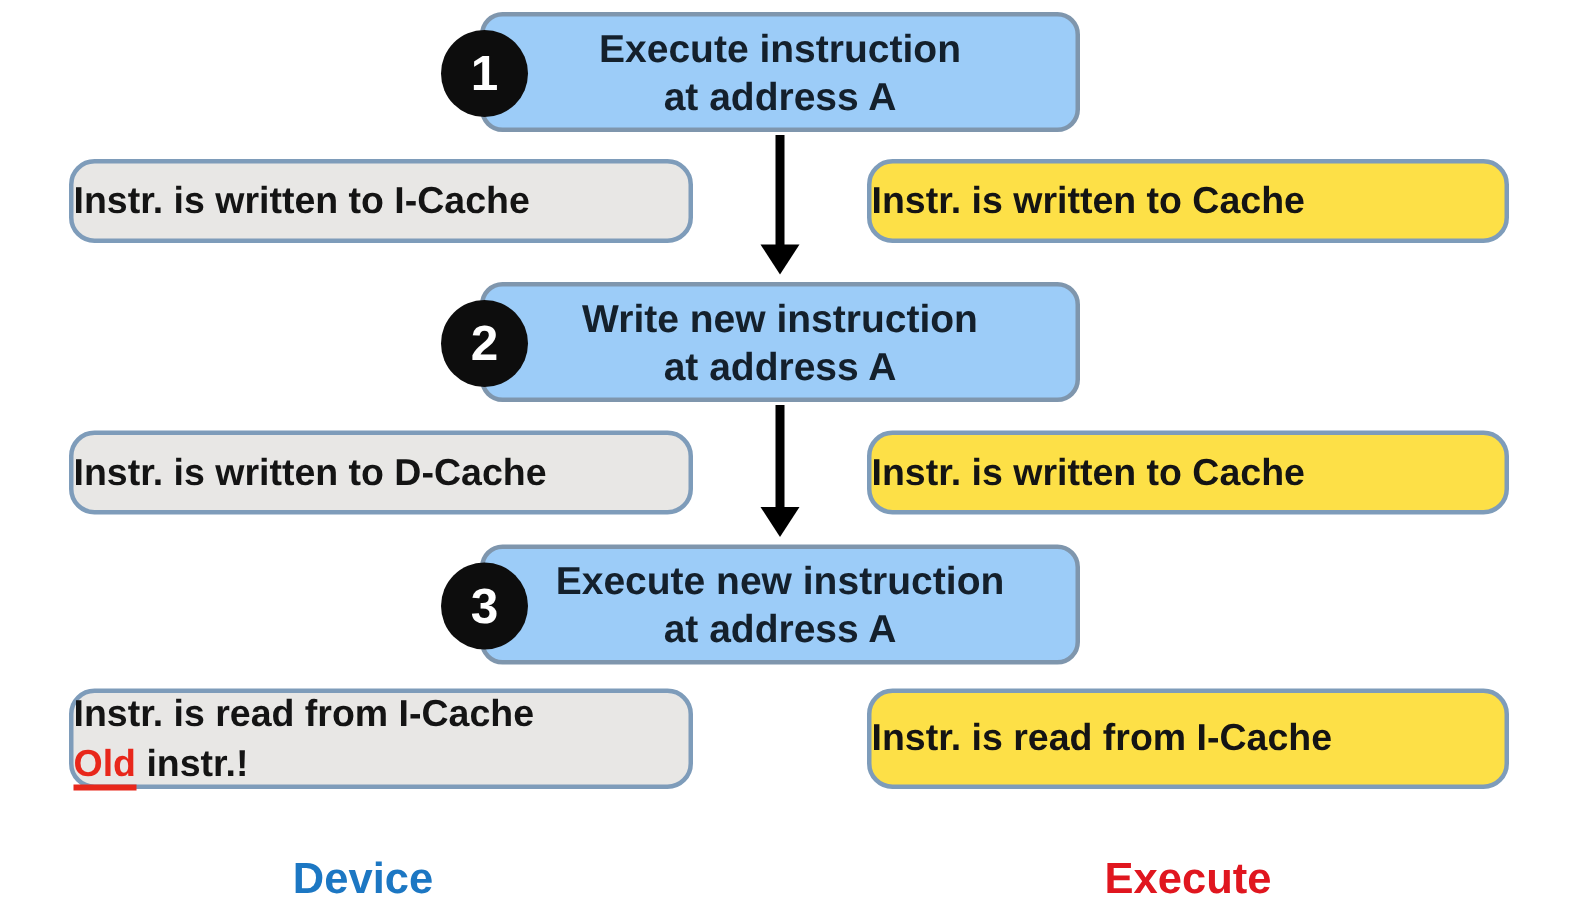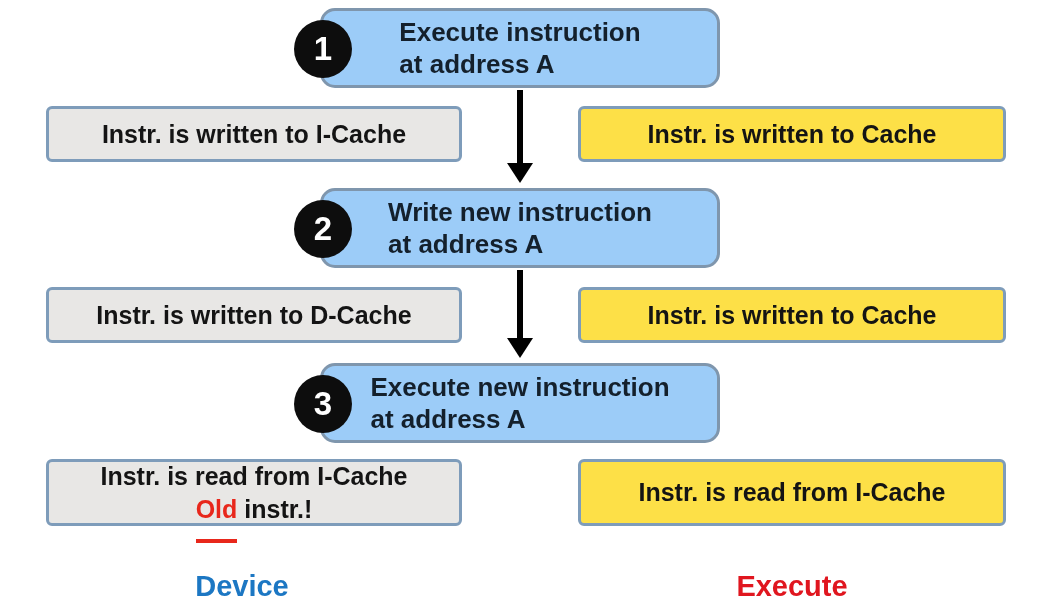--- a/index.html
+++ b/index.html
@@ -7,41 +7,41 @@
   .canvas {
     position:relative; width:1062px; height:606px; background:#ffffff; overflow:hidden;
   }
   
   .step-box {
     position:absolute; left:320px; width:400px; height:80px;
     background:#9cccf8; border:3px solid #7f96ad; border-radius:15px;
     display:flex; align-items:center; justify-content:center;
   }
   .step-title {
-    text-align:left; font-weight:bold; font-size:26px; line-height:1.25; color:#14202c;
+    text-align:center; font-weight:bold; font-size:26px; line-height:1.25; color:#14202c;
   }
   .step-badge {
     position:absolute; left:-29px; top:9px; width:58px; height:58px;
     background:#0d0d0d; border-radius:50%;
     display:flex; align-items:center; justify-content:center;
     color:#ffffff; font-weight:bold; font-size:33px;
   }
   
   .side-box {
-    position:absolute; border:3px solid #7e9cba; border-radius:6px;
-    display:flex; flex-direction:column; align-items:center; justify-content:center;
+    position:absolute; border:3px solid #7e9cba; border-radius:17px;
+    display:flex; flex-direction:column; align-items:flex-start; justify-content:center;
     font-weight:bold; font-size:25px; line-height:1.3; color:#141414; text-align:center;
   }
   .side-box.device { left:46px; width:416px; background:#e8e7e5; }
   .side-box.emulator { left:578px; width:428px; background:#fde047; }
   .row1 { top:106px; height:56px; }
   .row2 { top:287px; height:56px; }
   .row3 { top:459px; height:67px; }
   .hl {
-    color:#e8271b; border-bottom:4px solid #e8271b; padding-bottom:16px; line-height:1.05;
+    color:#e8271b; border-bottom:4px solid #e8271b; padding-bottom:0px; line-height:1.05;
   }
   
   .arrow { position:absolute; left:517px; width:6px; background:#000000; }
   .arrow::after {
     content:""; position:absolute; left:50%; transform:translateX(-50%); bottom:-19px;
     border-left:13px solid transparent; border-right:13px solid transparent;
     border-top:20px solid #000000;
   }
   .arrow1 { top:90px; height:74px; }
   .arrow2 { top:270px; height:69px; }

